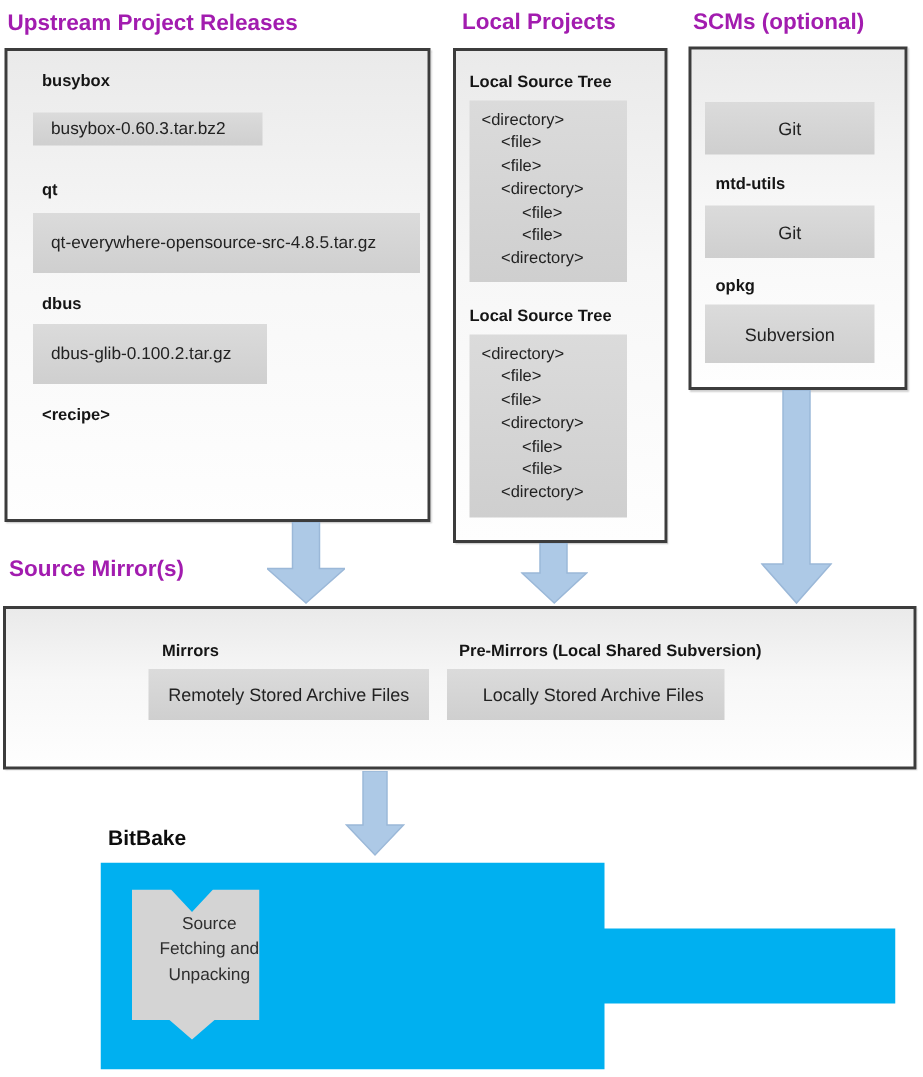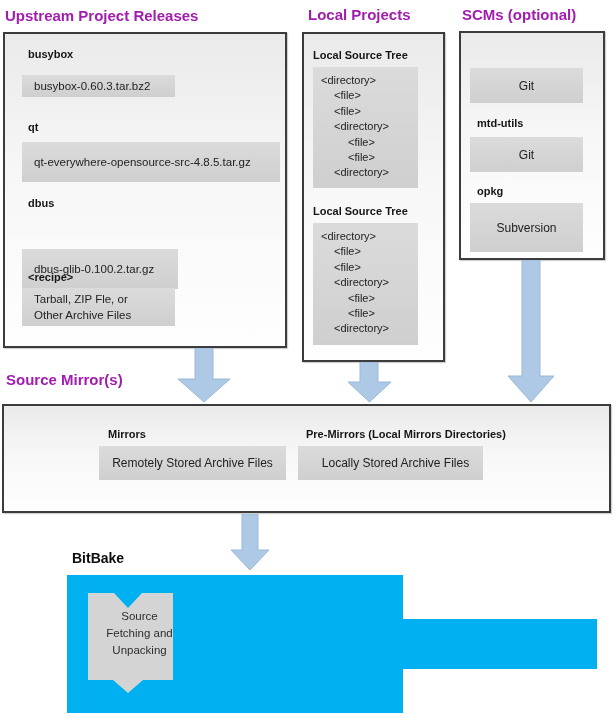--- a/index.html
+++ b/index.html
@@ -54,29 +54,25 @@
   <div class="gbox fileline" style="left:22px;top:75px;width:153px;height:22px;">
     <span>busybox-0.60.3.tar.bz2</span>
   </div>
 
   <div class="lbl" style="left:28px;top:121px;">qt</div>
   <div class="gbox fileline" style="left:22px;top:142px;width:258px;height:40px;">
     <span>qt-everywhere-opensource-src-4.8.5.tar.gz</span>
   </div>
 
   <div class="lbl" style="left:28px;top:197px;">dbus</div>
-  <div class="gbox fileline" style="left:22px;top:216px;width:156px;height:40px;margin-top:33px;">
+  <div class="gbox fileline" style="left:22px;top:216px;width:156px;height:40px;">
     <span>dbus-glib-0.100.2.tar.gz</span>
   </div>
 
   <div class="lbl" style="left:28px;top:271px;">&lt;recipe&gt;</div>
-  <div class="gbox multiline" style="left:22px;top:288px;width:153px;height:38px;">
-    <span class="tl">Tarball, ZIP Fle, or</span>
-    <span class="tl">Other Archive Files</span>
-  </div>
 
   <div class="panel" style="left:302px;top:32px;width:143px;height:330px;"></div>
 
   <div class="lbl" style="left:313px;top:49px;">Local Source Tree</div>
   <div class="gbox tree" style="left:313px;top:67px;width:105px;height:121px;">
     <span class="tl i0">&lt;directory&gt;</span>
     <span class="tl i1">&lt;file&gt;</span>
     <span class="tl i1">&lt;file&gt;</span>
     <span class="tl i1">&lt;directory&gt;</span>
     <span class="tl i2">&lt;file&gt;</span>
@@ -101,42 +97,42 @@
   <div class="gbox centered" style="left:470px;top:68px;width:113px;height:35px;">
     <span>Git</span>
   </div>
 
   <div class="lbl" style="left:477px;top:117px;">mtd-utils</div>
   <div class="gbox centered" style="left:470px;top:137px;width:113px;height:35px;">
     <span>Git</span>
   </div>
 
   <div class="lbl" style="left:477px;top:185px;">opkg</div>
-  <div class="gbox centered" style="left:470px;top:203px;width:113px;height:49px;">
+  <div class="gbox centered" style="left:470px;top:203px;width:113px;height:39px;">
     <span>Subversion</span>
   </div>
 
   <svg class="arrow" style="left:178px;top:348px;" width="52" height="55" viewBox="0 0 52 55">
     <polygon points="17,0 35,0 35,31 52,31 26,54 0,31 17,31" fill="#adc9e6"></polygon>
   </svg>
   <svg class="arrow" style="left:347px;top:362px;" width="45" height="41" viewBox="0 0 45 41">
     <polygon points="13,0 31,0 31,20 44,20 22.5,40 1,20 13,20" fill="#adc9e6"></polygon>
   </svg>
   <svg class="arrow" style="left:507px;top:260px;" width="48" height="143" viewBox="0 0 48 143">
     <polygon points="15,0 33,0 33,116 47,116 24,142 1,116 15,116" fill="#adc9e6"></polygon>
   </svg>
 
   <div class="panel" style="left:2px;top:404px;width:609px;height:109px;"></div>
 
   <div class="lbl" style="left:108px;top:428px;">Mirrors</div>
   <div class="gbox centered" style="left:99px;top:446px;width:187px;height:34px;">
     <span>Remotely Stored Archive Files</span>
   </div>
 
-  <div class="lbl" style="left:306px;top:428px;">Pre-Mirrors (Local Mirrors Directories)</div>
+  <div class="lbl" style="left:306px;top:428px;">Pre-Mirrors (Local Shared Subversion)</div>
   <div class="gbox centered" style="left:298px;top:446px;width:185px;height:34px;padding-left:10px;">
     <span>Locally Stored Archive Files</span>
   </div>
 
   <svg class="arrow" style="left:230px;top:514px;" width="40" height="57" viewBox="0 0 40 57">
     <polygon points="12,0 28,0 28,36 39,36 20,56 1,36 12,36" fill="#adc9e6"></polygon>
   </svg>
 
   <svg class="flow-svg" style="left:67px;top:575px;" width="530" height="138" viewBox="0 0 530 138">
     <rect x="0" y="0" width="336" height="138" fill="#00b0f0"></rect>

